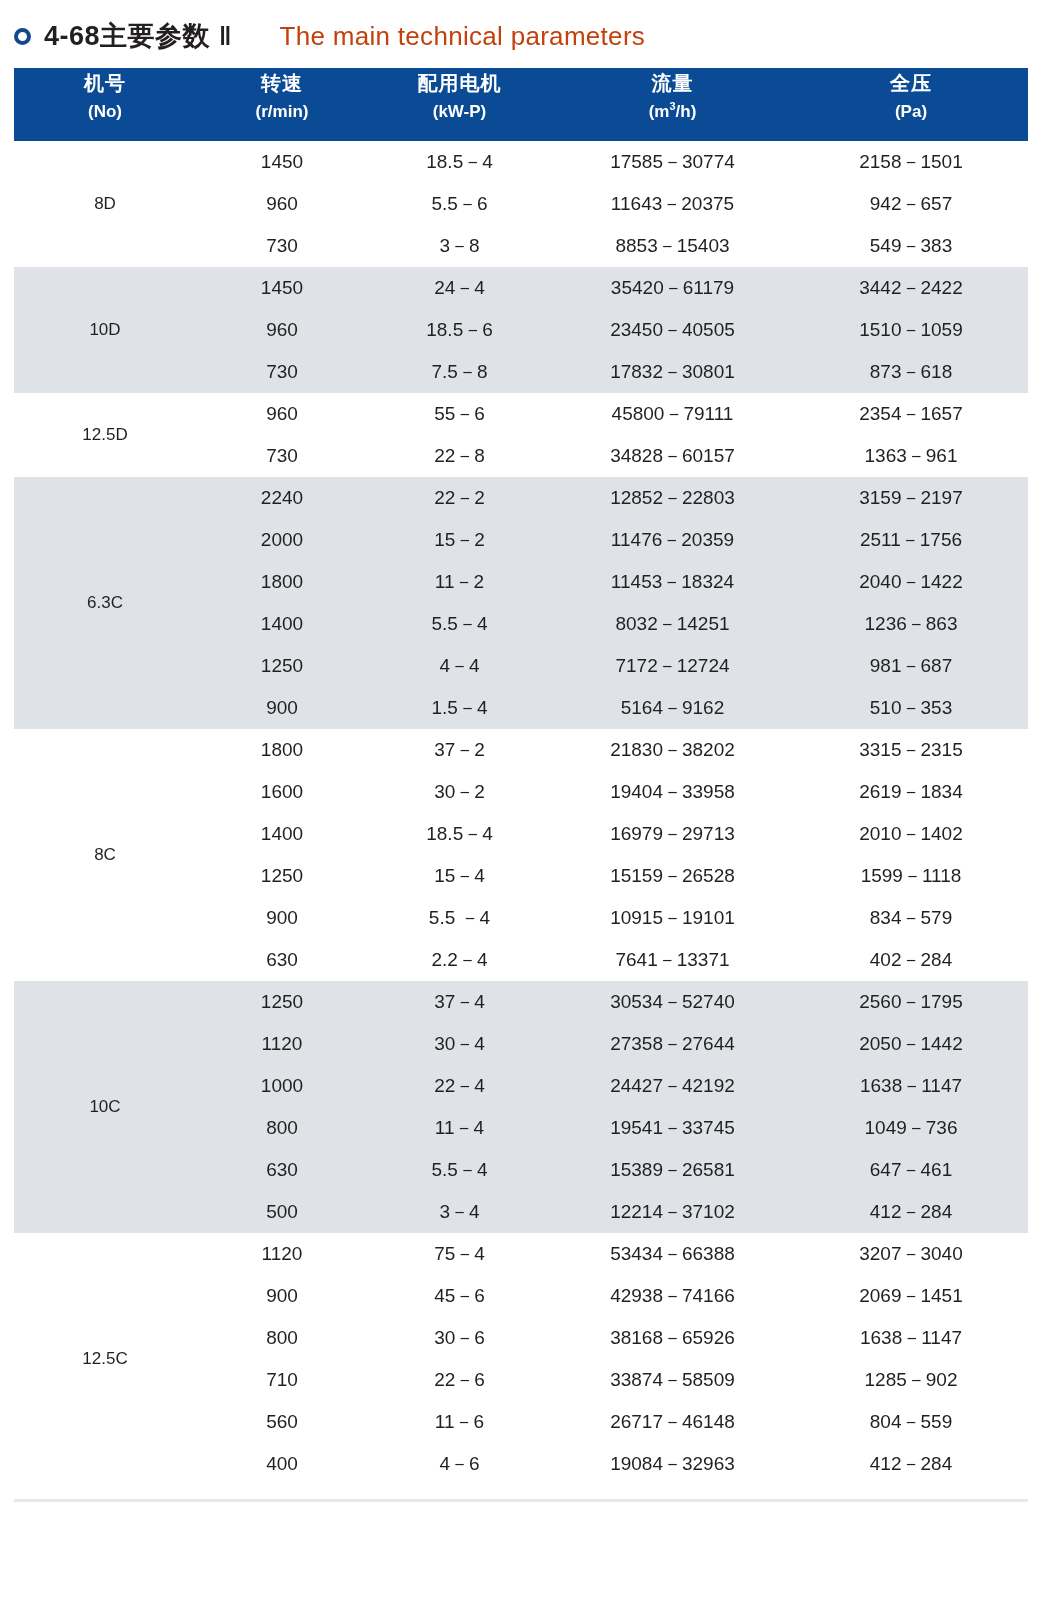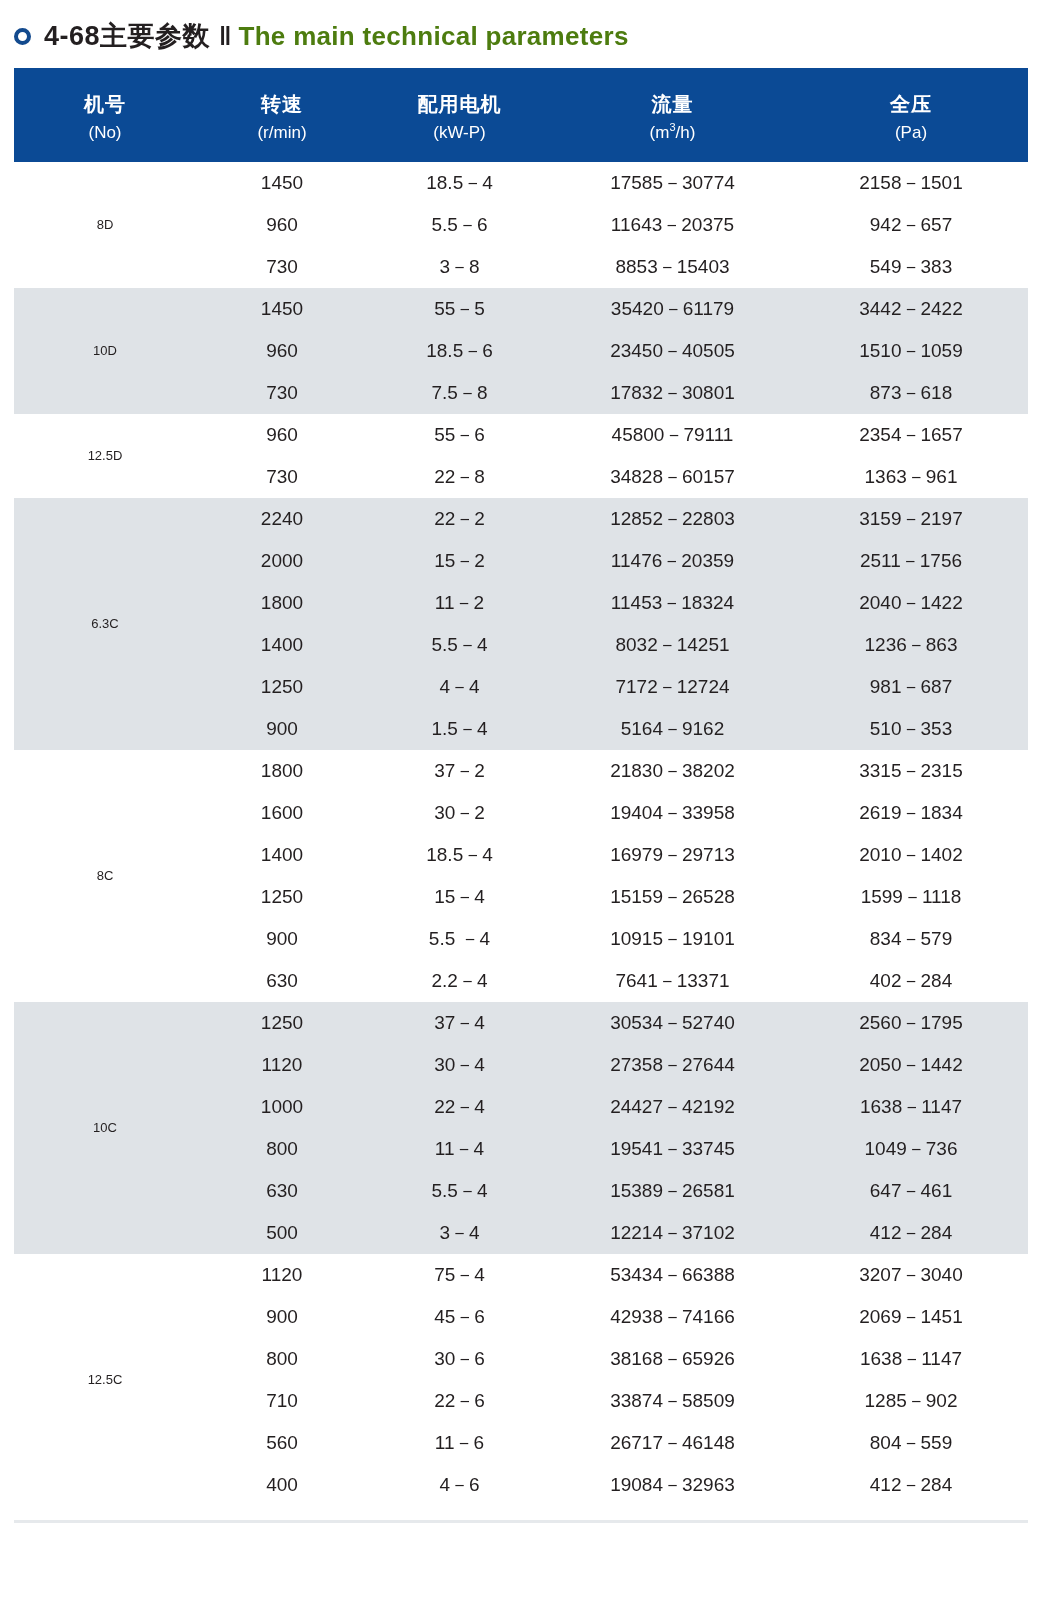--- a/index.html
+++ b/index.html
@@ -44,55 +44,56 @@
   }
   .title-sep {
     font-size: 25px;
     font-weight: bold;
     color: #231f20;
     margin: 0 9px 0 9px;
     letter-spacing: -2px;
   }
   .title-en {
     font-size: 26px;
-    font-weight: bold;
-    color: #4d7c0f;
+    font-weight: normal;
+    color: #c2410c;
     letter-spacing: 0.3px;
     white-space: nowrap;
+    margin-left: 41px;
   }
   
   table.params {
     border-collapse: collapse;
     width: 1014px;
     margin: 0 14px 0 14px;
     table-layout: fixed;
   }
   table.params col.c-no      { width: 182px; }
   table.params col.c-rpm     { width: 172px; }
   table.params col.c-motor   { width: 183px; }
   table.params col.c-flow    { width: 243px; }
   table.params col.c-press   { width: 234px; }
 
   thead th {
     background: #0b4a95;
     color: #ffffff;
     font-weight: bold;
-    padding: 23px 0 16px 0;
+    padding: 2px 0 16px 0;
     vertical-align: middle;
     border: none;
   }
   .hd-cn {
     font-size: 20px;
     line-height: 1.35;
     letter-spacing: 1px;
     display: block;
   }
   .hd-en {
     font-size: 17px;
-    font-weight: normal;
+    font-weight: bold;
     line-height: 1.5;
     display: block;
     margin-top: 2px;
   }
   .hd-en sup {
     font-size: 11px;
     vertical-align: super;
     line-height: 0;
   }
 
@@ -103,21 +104,21 @@
     height: 42px;
     vertical-align: middle;
     color: #231f20;
     border: none;
     white-space: nowrap;
   }
   tbody tr.band-light td { background: #ffffff; }
   tbody tr.band-dark  td { background: #dfe3e7; }
 
   td.no-cell {
-    font-size: 13px;
+    font-size: 17px;
     color: #231f20;
   }
   .bottom-rule {
     height: 3px;
     background: #e6e9ec;
     width: 1014px;
     margin: 14px 14px 0 14px;
   }
 </style>
 </head>
@@ -180,21 +181,21 @@
         </tr>
         <tr class="band-light">
           <td>730</td>
           <td>3－8</td>
           <td>8853－15403</td>
           <td>549－383</td>
         </tr>
         <tr class="band-dark">
           <td class="no-cell" rowspan="3">10D</td>
           <td>1450</td>
-          <td>55－5</td>
+          <td>24－4</td>
           <td>35420－61179</td>
           <td>3442－2422</td>
         </tr>
         <tr class="band-dark">
           <td>960</td>
           <td>18.5－6</td>
           <td>23450－40505</td>
           <td>1510－1059</td>
         </tr>
         <tr class="band-dark">

